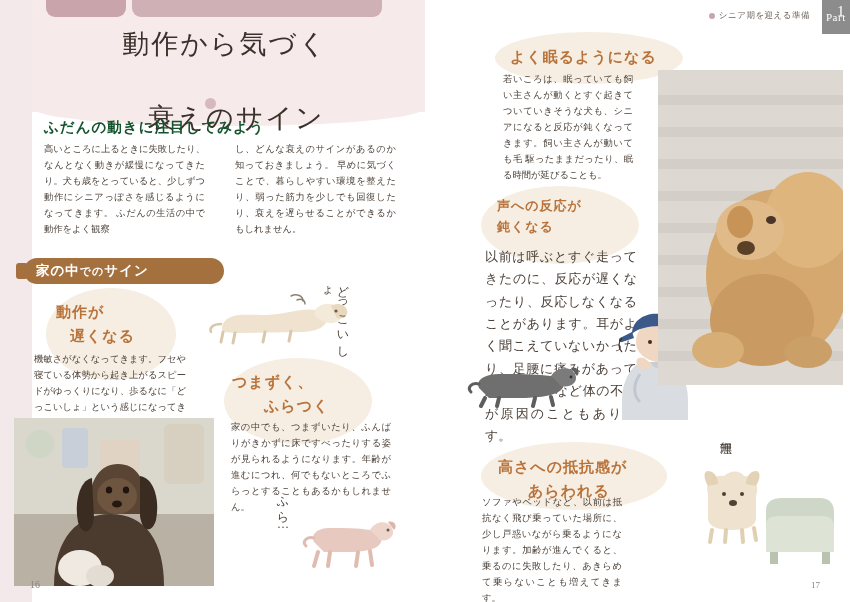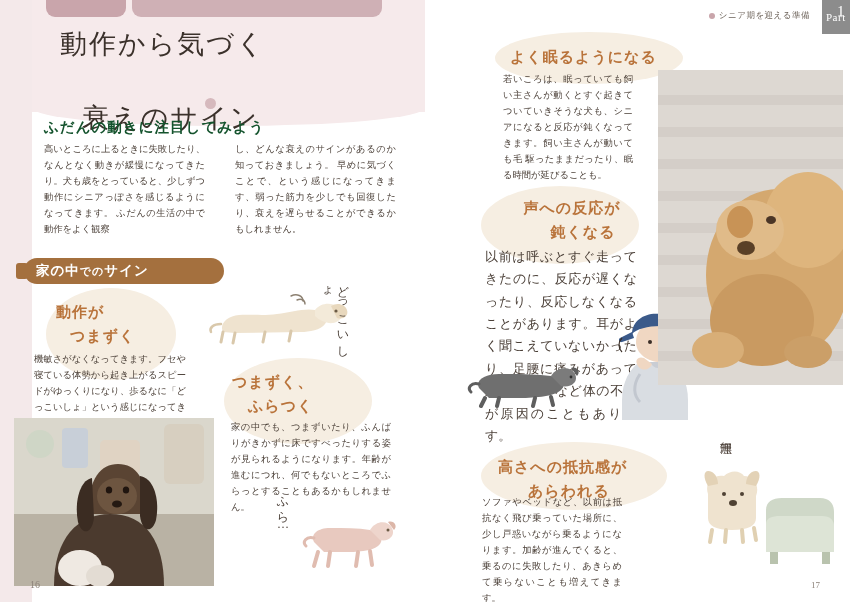--- a/index.html
+++ b/index.html
@@ -19,21 +19,21 @@
     content:"";position:absolute;left:0;bottom:-14px;width:393px;height:22px;
     background:#f6eaeb;border-radius:0 0 60% 60%/0 0 100% 100%;
   }
   .bar-wrap{position:absolute;left:46px;top:0;width:340px;height:17px;}
   .bar-a{position:absolute;left:0;top:0;width:80px;height:17px;background:#c9a5ab;border-radius:0 0 9px 9px;}
   .bar-b{position:absolute;left:86px;top:0;width:250px;height:17px;background:#cfb0b5;border-radius:0 0 9px 9px;}
 
   .title{
     position:absolute;left:60px;top:24px;width:330px;
     font-size:27px;line-height:1.5;letter-spacing:2px;color:#3b312b;
-    font-family:"DejaVu Serif",serif;font-weight:400;
+    font-family:"DejaVu Serif",serif;font-weight:400;text-align:center;
   }
   .title .l2{display:block;margin-left:22px;margin-top:33px;}
 
   .dot-mark{position:absolute;left:205px;top:98px;width:11px;height:11px;border-radius:50%;background:#d6b9bd;}
 
   .sub-h{
     position:absolute;left:44px;top:118px;width:350px;
     font-size:14.5px;letter-spacing:1px;color:#14532d;font-weight:700;
   }
   .two-col{
@@ -61,40 +61,40 @@
   .bub-beige{
     position:absolute;background:#f6eee2;border-radius:50%/50%;
   }
   .h-orange{color:#b9733a;font-weight:700;letter-spacing:1px;font-family:"DejaVu Serif",serif;}
 
   .blk1-h{position:absolute;left:56px;top:300px;width:130px;font-size:15px;line-height:1.6;}
   .blk1-h .ind{display:block;margin-left:14px;}
   .blk1-b{position:absolute;left:34px;top:352px;width:152px;font-size:9.3px;line-height:1.72;color:#4a3f37;text-align:justify;}
 
   .blk2-h{position:absolute;left:232px;top:370px;width:150px;font-size:15px;line-height:1.6;}
-  .blk2-h .ind{display:block;margin-left:16px;}
+  .blk2-h .ind{display:block;margin-left:32px;}
   .blk2-b{position:absolute;left:231px;top:420px;width:160px;font-size:9.3px;line-height:1.72;color:#4a3f37;text-align:justify;}
 
   .photo-left{position:absolute;left:14px;top:418px;width:200px;height:168px;overflow:hidden;background:#cfc3b4;}
 
   .pg-left{position:absolute;left:30px;bottom:12px;font-size:10px;color:#8b8178;}
 
   
   .right-page{position:absolute;left:425px;top:0;width:425px;height:602px;background:#fff;}
   .part-tab{position:absolute;right:0;top:0;width:28px;height:34px;background:#8c8c8c;color:#fff;}
   .part-tab span{position:absolute;left:4px;top:11px;font-size:11px;letter-spacing:.5px;}
   .part-tab b{position:absolute;left:15px;top:3px;font-size:15px;font-weight:400;}
   .run-head{position:absolute;right:40px;top:10px;font-size:8.5px;color:#6d635a;letter-spacing:.5px;}
   .run-head .bull{display:inline-block;width:6px;height:6px;border-radius:50%;background:#c9a5ab;margin-right:4px;vertical-align:middle;}
 
   .r-blk1-h{position:absolute;left:85px;top:45px;width:190px;font-size:15px;line-height:1.6;}
   .r-blk1-b{position:absolute;left:78px;top:72px;width:130px;font-size:9.3px;line-height:1.72;color:#4a3f37;text-align:justify;}
 
-  .r-blk2-h{position:absolute;left:72px;top:196px;width:150px;font-size:15px;line-height:1.6;text-align:center;}
-  .r-blk2-h .ind{display:block;margin-left:22px;}
+  .r-blk2-h{position:absolute;left:72px;top:196px;width:150px;font-size:13px;line-height:1.6;}
+  .r-blk2-h .ind{display:block;}
   .r-blk2-b{position:absolute;left:60px;top:246px;width:152px;font-size:13px;line-height:1.72;color:#4a3f37;text-align:justify;}
 
   .r-blk3-h{position:absolute;left:73px;top:455px;width:175px;font-size:15px;line-height:1.6;}
   .r-blk3-h .ind{display:block;margin-left:30px;}
   .r-blk3-b{position:absolute;left:57px;top:495px;width:140px;font-size:9.3px;line-height:1.72;color:#4a3f37;text-align:justify;}
 
   .photo-right{position:absolute;left:233px;top:70px;width:185px;height:315px;overflow:hidden;background:#ded6cc;}
 
   .pg-right{position:absolute;right:30px;bottom:12px;font-size:9px;color:#8b8178;}
   .vert-hand{
@@ -123,34 +123,34 @@
       <span class="l2">衰えのサイン</span>
     </div>
     <div class="dot-mark"></div>
 
     <div class="sub-h">ふだんの動きに注目してみよう</div>
 
     <div class="two-col">
       <p>高いところに上るときに失敗したり、なんとなく動きが緩慢になってきたり。犬も歳をとっていると、少しずつ動作にシニアっぽさを感じるようになってきます。
 ふだんの生活の中で動作をよく観察</p>
       <p>し、どんな衰えのサインがあるのか知っておきましょう。
-早めに気づくことで、という感じになってきます、弱った筋力を少しでも回復したり、衰えを遅らせることができるかもしれません。</p>
+早めに気づくことで、暮らしやすい環境を整えたり、弱った筋力を少しでも回復したり、衰えを遅らせることができるかもしれません。</p>
     </div>
 
     <div class="tagbar">
       <div class="rr"></div>
       <div class="tt">
         <span>家の中</span><span class="small">での</span><span>サイン</span>
       </div>
     </div>
 
     <div class="bub-beige" style="left:46px;top:288px;width:130px;height:92px;"></div>
     <div class="blk1-h h-orange">
       <span>動作が</span>
-      <span class="ind">つまずく</span>
+      <span class="ind">遅くなる</span>
     </div>
     <div class="blk1-b">機敏さがなくなってきます。フセや寝ている体勢から起き上がるスピードがゆっくりになり、歩るなに「どっこいしょ」という感じになってきます。</div>
 
     <svg style="position:absolute;left:205px;top:280px;" width="150" height="70" viewBox="0 0 150 70">
       <path d="M18 52 C14 44 22 36 34 35 C44 34 58 36 72 34 C86 32 100 28 110 30 C120 32 124 38 120 44 C116 50 104 52 96 52 L30 53 Z" fill="#efe3cf"></path>
       <path d="M110 30 C116 22 128 22 134 28 C140 34 136 42 128 43 C122 44 114 40 110 36 Z" fill="#f3ead9"></path>
       <path d="M126 26 C132 22 140 24 142 30 C144 36 138 40 132 38 Z" fill="#e8d8bd"></path>
       <circle cx="131" cy="31" r="1.6" fill="#6b5b45"></circle>
       <path d="M18 52 L16 62 M30 53 L28 63 M60 52 L58 62 M86 51 L84 61" stroke="#d9c8ab" stroke-width="3" stroke-linecap="round" fill="none"></path>
       <path d="M16 44 C8 44 4 48 6 52" stroke="#d9c8ab" stroke-width="2.5" fill="none" stroke-linecap="round"></path>

